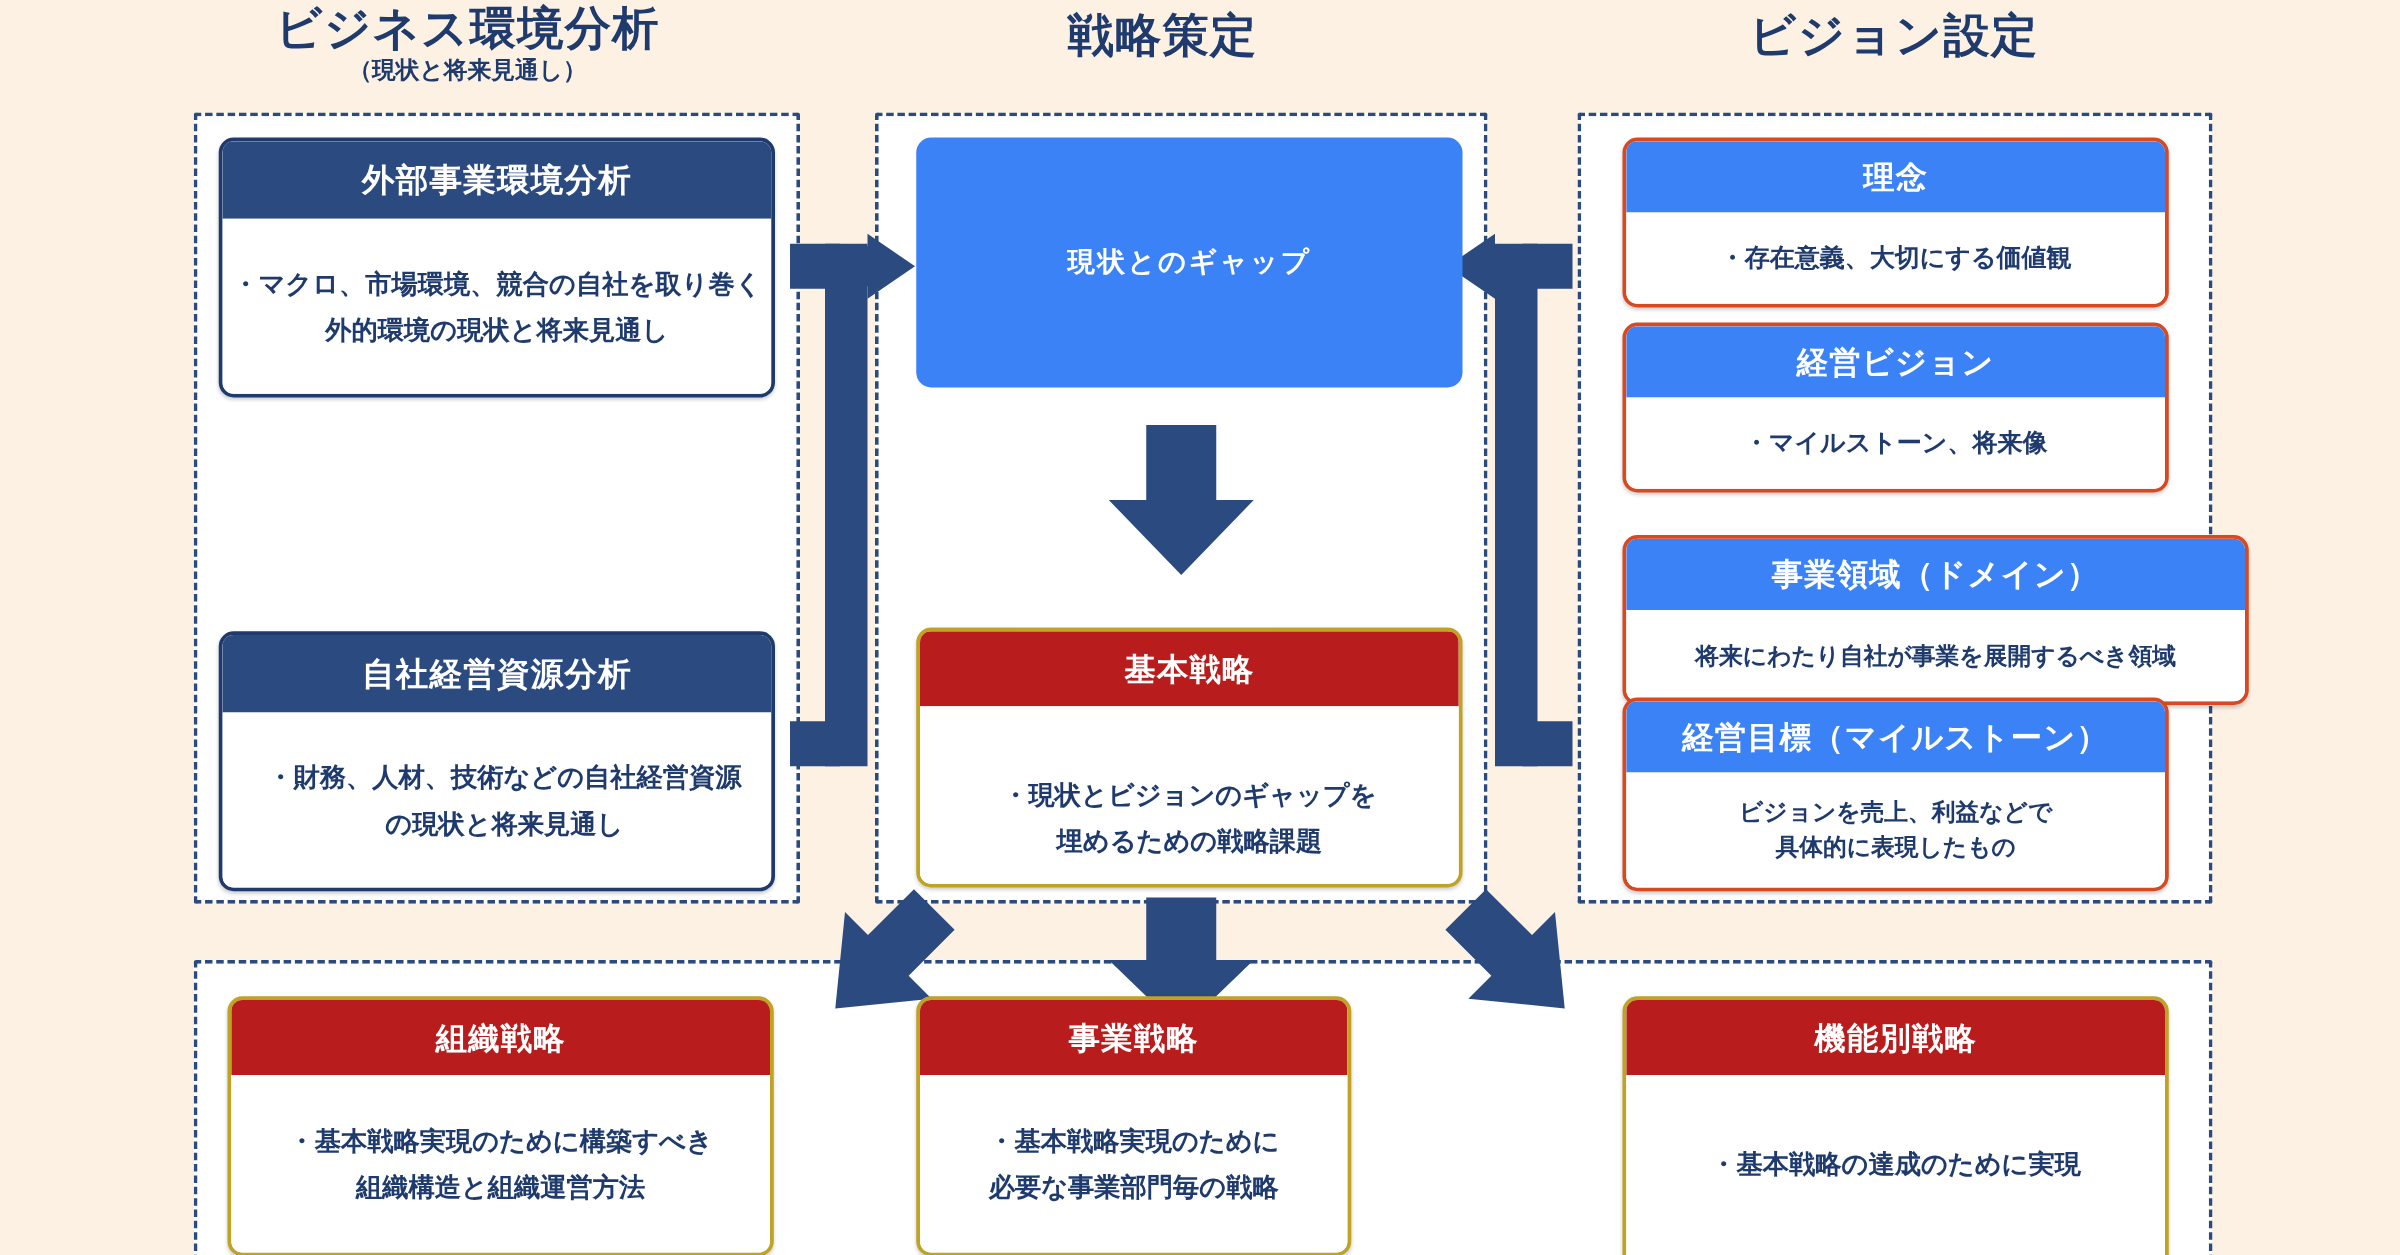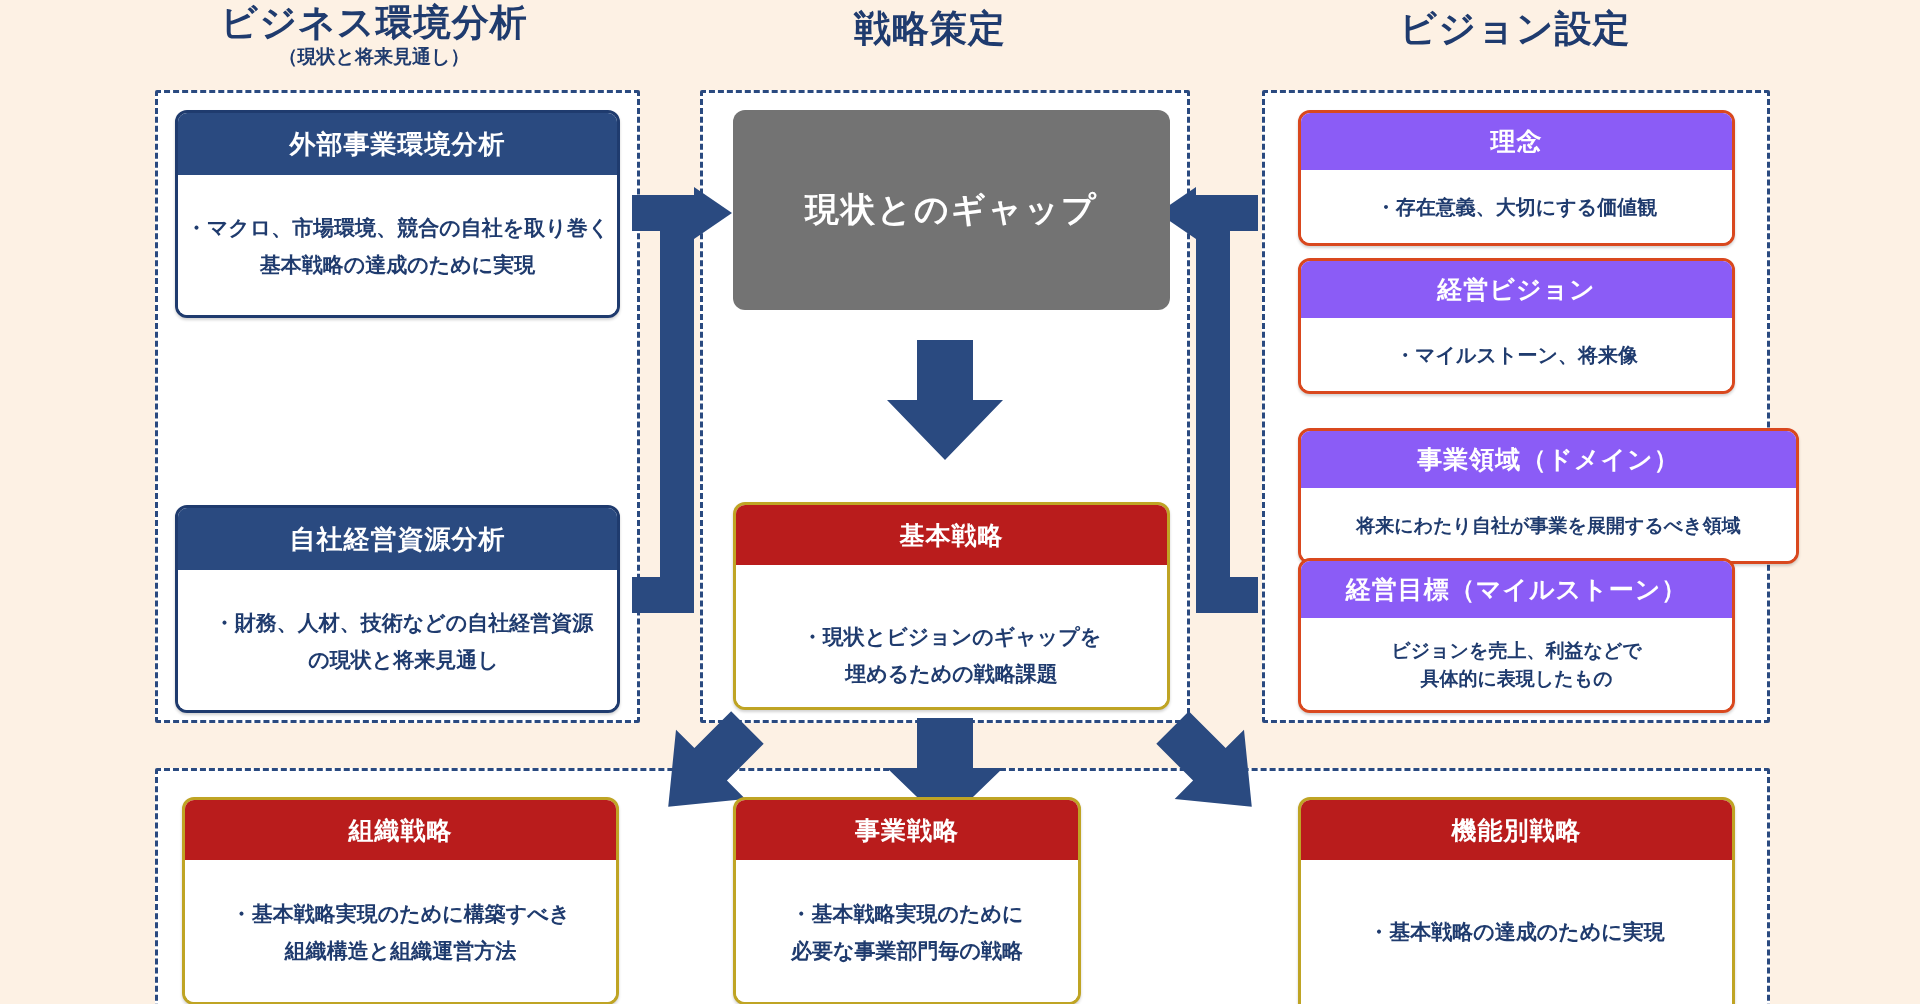--- a/index.html
+++ b/index.html
@@ -60,36 +60,36 @@
   }
   .card .bdy span { display:block; white-space: nowrap; }
 
   
   .card.navy { border: 3px solid #1f3b6e; }
   .card.navy .hdr { background: #2a4a80; font-size: 26px; }
   .card.navy .bdy { font-size: 21px; }
 
   
   .card.orange { border: 3px solid #d9481e; }
-  .card.orange .hdr { background: #8b5cf6; font-size: 25px; }
+  .card.orange .hdr { background: #3b82f6; font-size: 25px; }
   .card.orange .bdy { font-size: 20px; }
 
   
   .card.gold { border: 3px solid #bfa424; }
   .card.gold .hdr { background: #b91c1c; font-size: 25px; }
   .card.gold .bdy { font-size: 21px; }
 
   
   .block-gold {
     position: absolute;
-    background: #737373;
+    background: #3b82f6;
     border-radius: 12px;
     color: #ffffff;
     font-weight: bold;
-    font-size: 34px;
+    font-size: 22px;
     display:flex; align-items:center; justify-content:center;
     letter-spacing: 2px;
   }
 
   
   .arrow { position: absolute; }
   svg { display:block; overflow: visible; }
 </style>
 </head>
 <body>
@@ -175,21 +175,21 @@
       </g>
     </svg>
   </div>
 
   <div class="card navy" style="left:175px; top:110px; width:445px; height:208px;">
     <div class="hdr" style="height:62px;">
       <span>外部事業環境分析</span>
     </div>
     <div class="bdy" style="height:143px;">
       <span>・マクロ、市場環境、競合の自社を取り巻く</span>
-      <span>基本戦略の達成のために実現</span>
+      <span>外的環境の現状と将来見通し</span>
     </div>
   </div>
 
   <div class="card navy" style="left:175px; top:505px; width:445px; height:208px;">
     <div class="hdr" style="height:62px;">
       <span>自社経営資源分析</span>
     </div>
     <div class="bdy" style="height:143px;padding-left:12px;">
       <span>・財務、人材、技術などの自社経営資源</span>
       <span>の現状と将来見通し</span>

